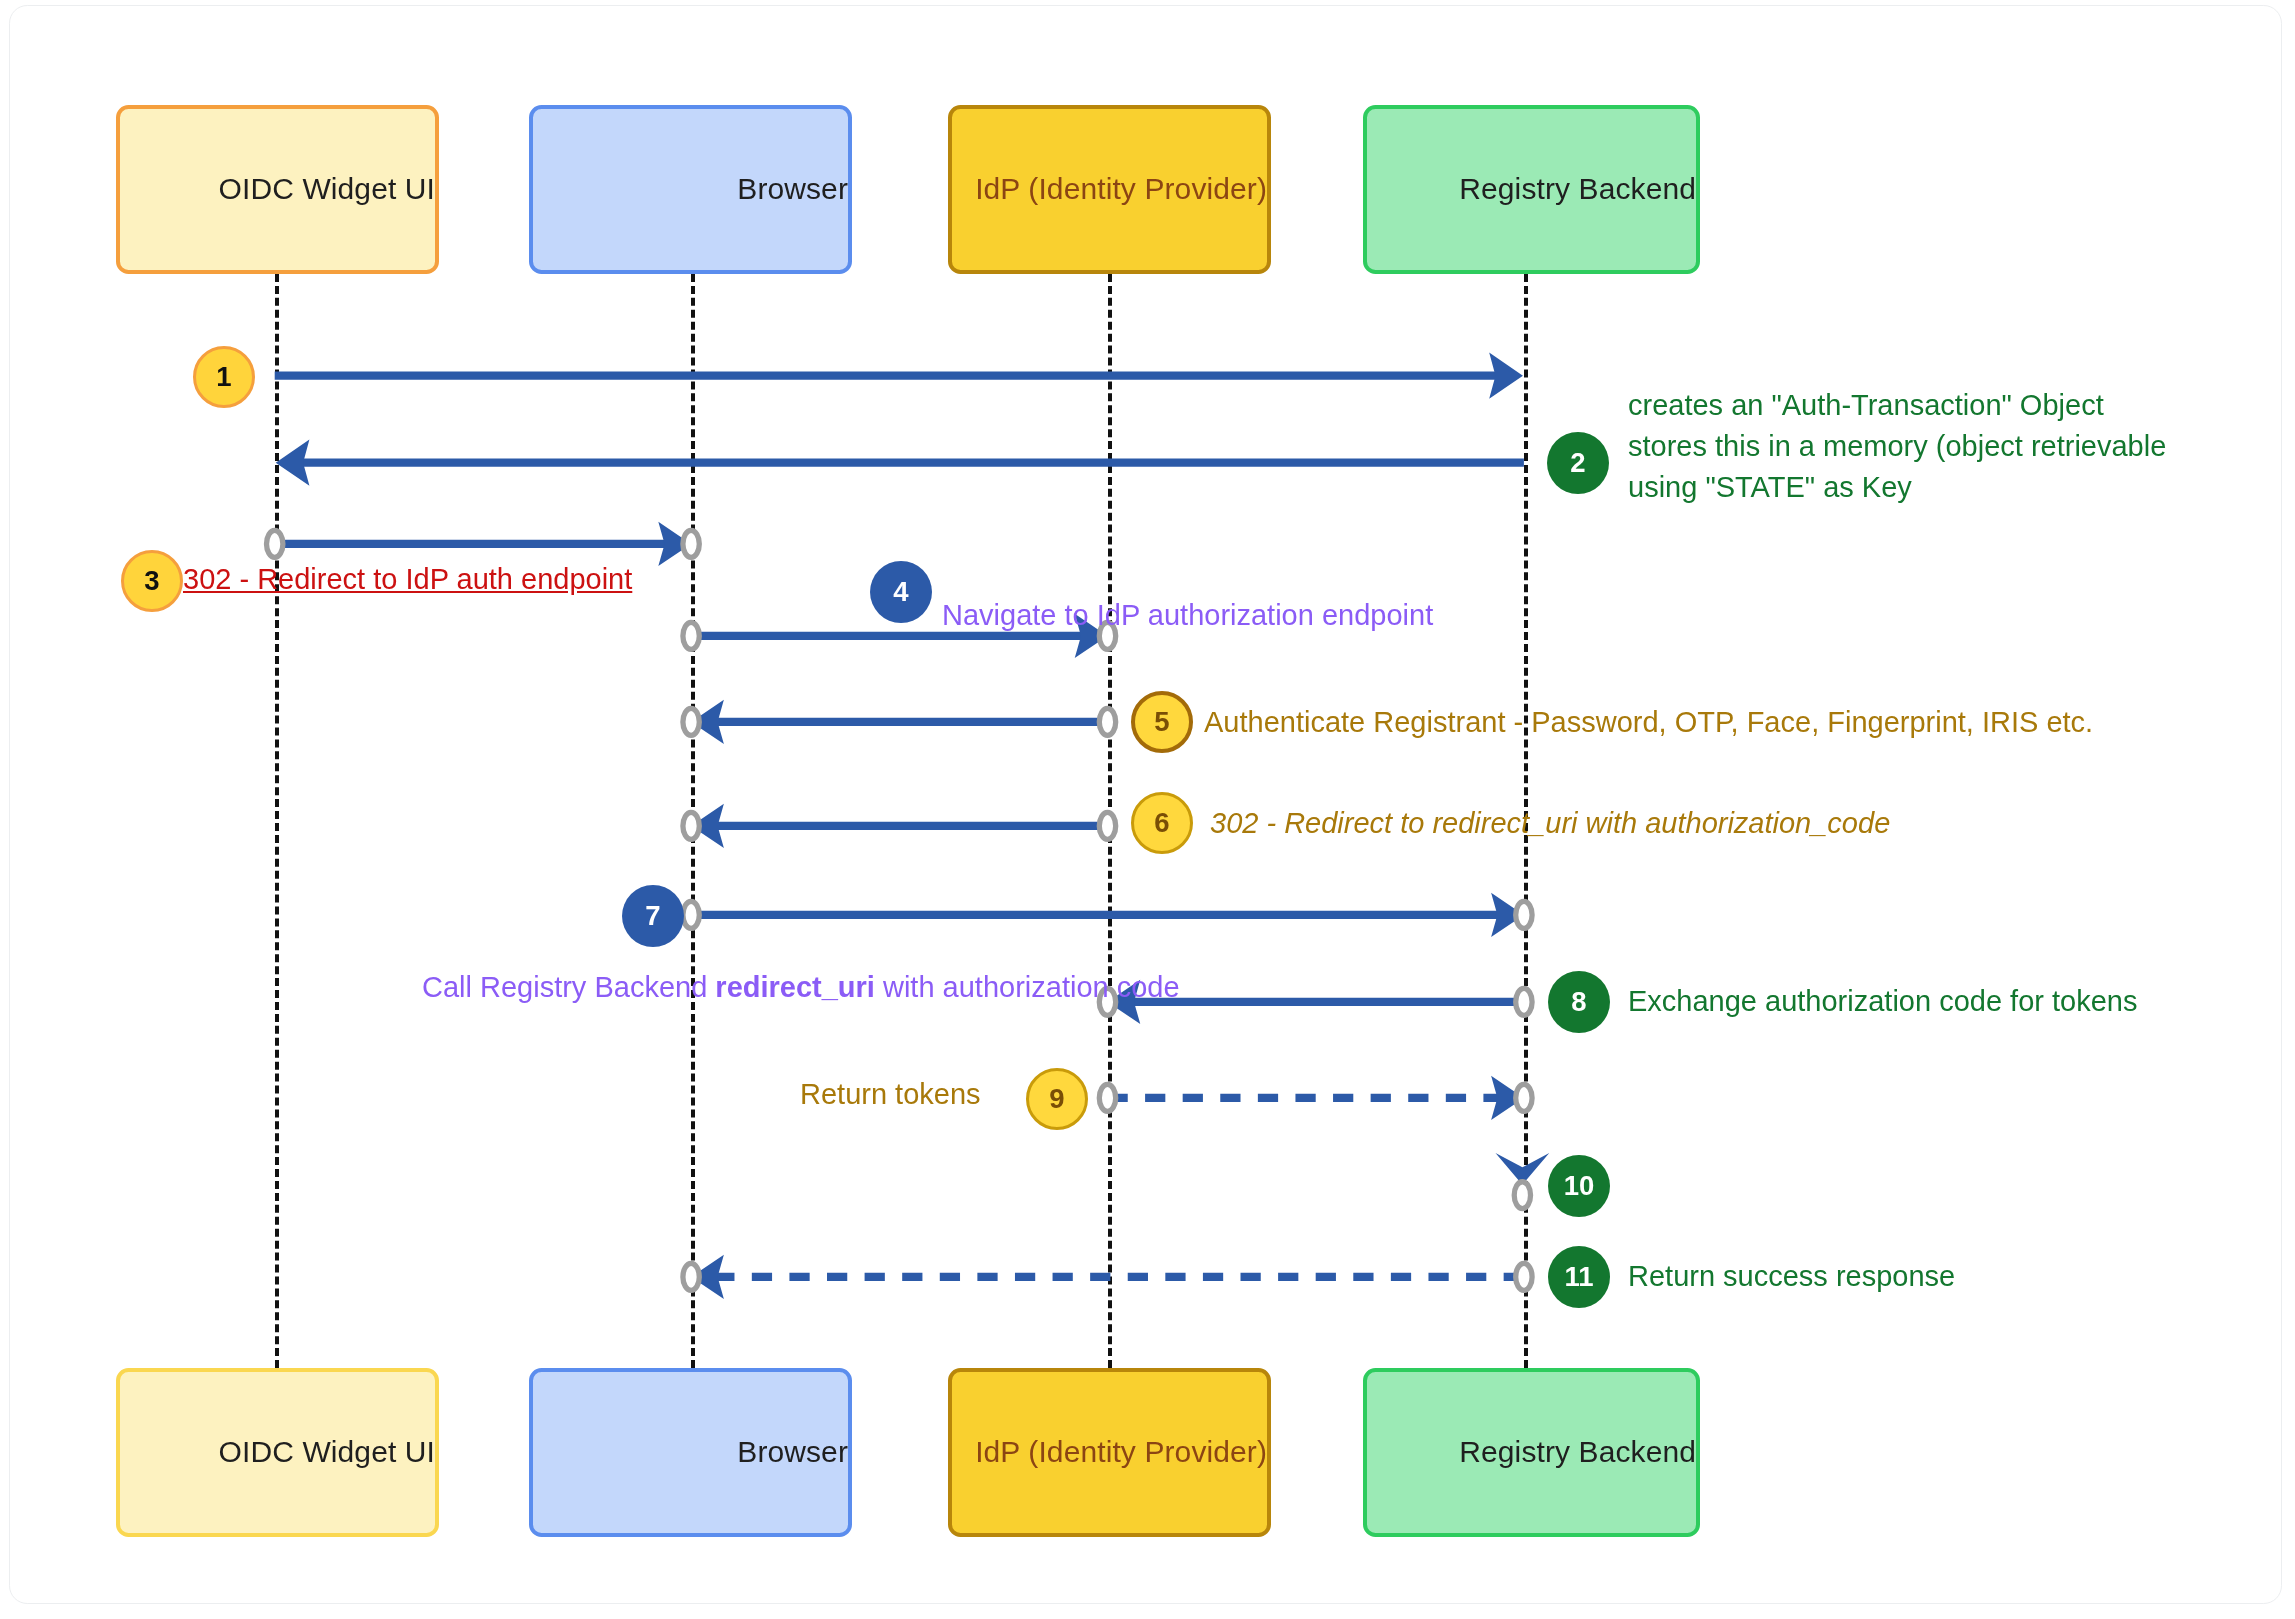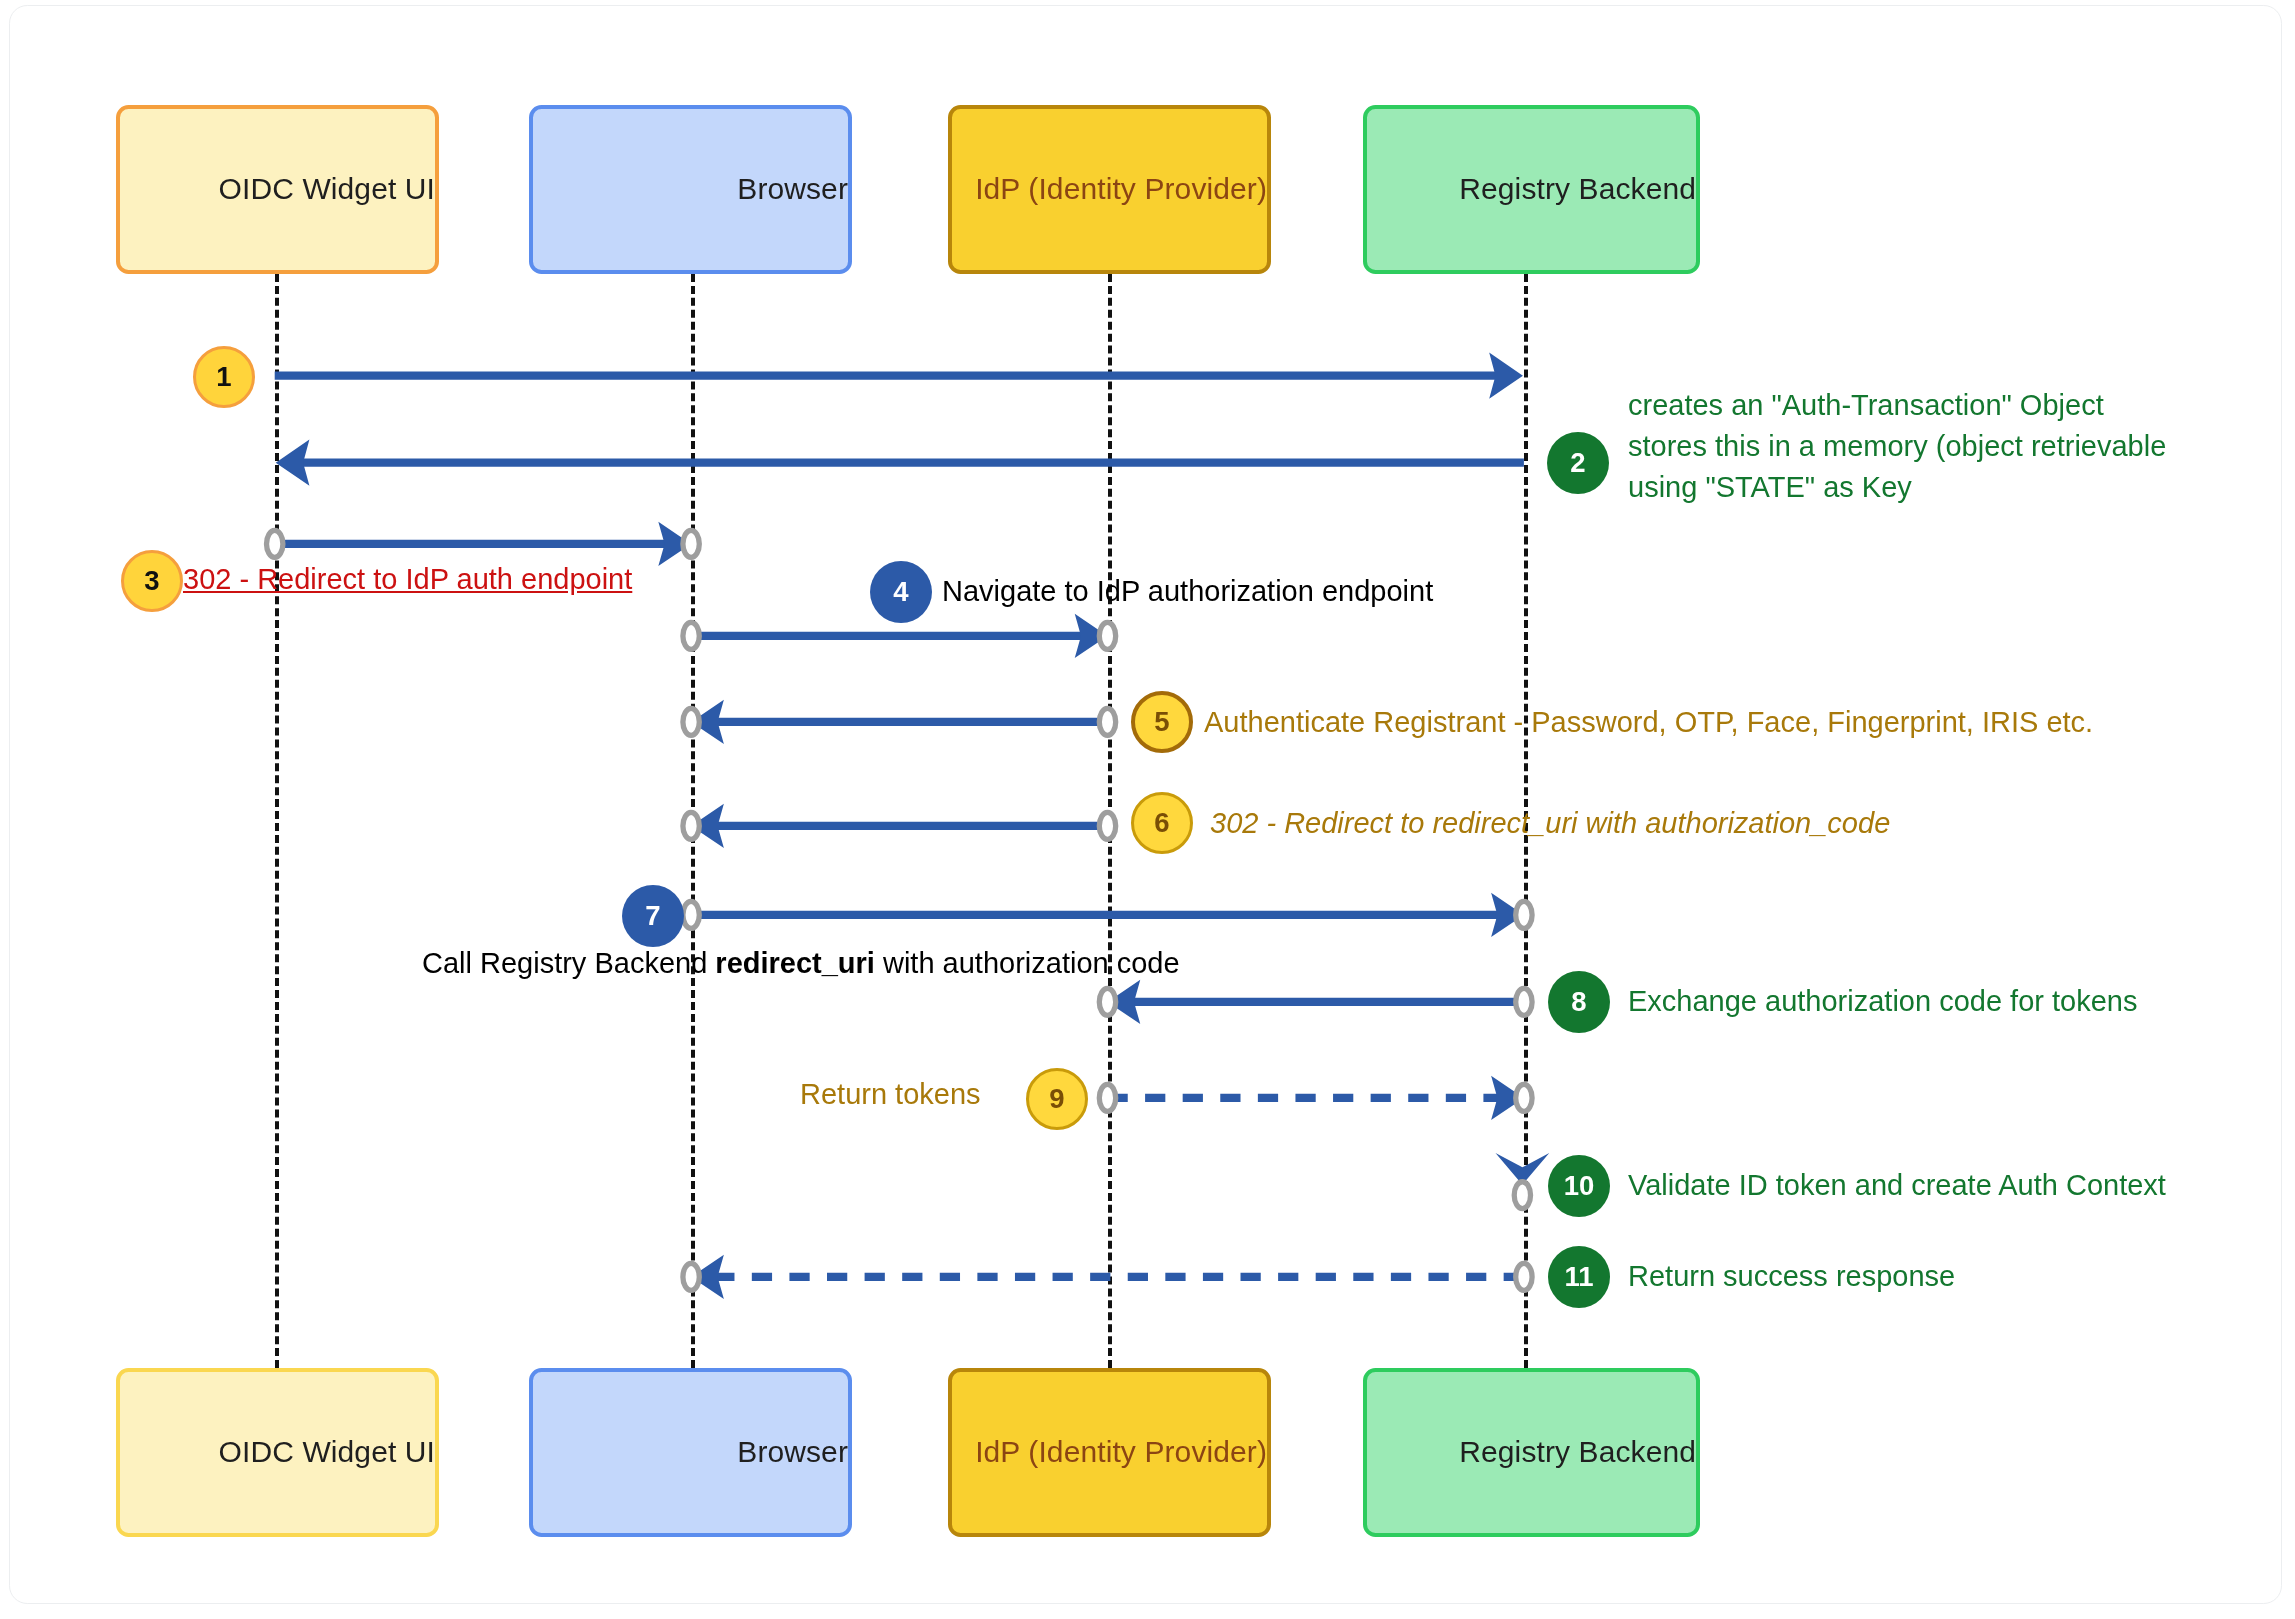--- a/index.html
+++ b/index.html
@@ -96,21 +96,21 @@
 
   
   .msg {
     position: absolute;
     font-size: 29px;
     line-height: 1.0;
     white-space: nowrap;
     z-index: 30;
   }
   .msg.red   { color: #cc1111; }
-  .msg.blue  { color: #000000; }
+  .msg.blue  { color: #8b5cf6; margin-top: 24px; }
   .msg.green { color: #13772f; }
   .msg.gold  { color: #a8790a; text-align: center; }
   .msg .bold { font-weight: 700; }
 
   .msg-block {
     position: absolute;
     font-size: 29px;
     line-height: 1.42;
     color: #13772f;
     white-space: nowrap;
@@ -230,21 +230,20 @@
       <polygon points="3162,68 3094,22 3107,68 3094,114" fill="#2c5aa8"></polygon>
       <ellipse cx="2298" cy="68" rx="17" ry="28" fill="#ffffff" stroke="#9e9e9e" stroke-width="11"></ellipse>
       <ellipse cx="3162" cy="68" rx="17" ry="28" fill="#ffffff" stroke="#9e9e9e" stroke-width="11"></ellipse>
     </svg>
 
     <svg class="arrow-svg" style="left:0px;top:1128px;width:2295px;height:96px;" viewBox="0 0 4762 200" width="2295" height="96">
       <polygon points="3162,118 3106,52 3162,82 3218,52" fill="#2c5aa8"></polygon>
       <ellipse cx="3162" cy="140" rx="17" ry="28" fill="#ffffff" stroke="#9e9e9e" stroke-width="11"></ellipse>
     </svg>
     <div class="badge green" style="left:1548px;top:1155px;width:62px;height:62px;">10</div>
-    <div class="msg green" style="left:1628px;top:1171px;">Validate ID token and create Auth Context</div>
 
     <svg class="arrow-svg" style="left:0px;top:1244px;width:2295px;height:87px;" viewBox="0 0 4762 180" width="2295" height="87">
       <line x1="3162" y1="68" x2="1472" y2="68" stroke="#2c5aa8" stroke-width="17" stroke-dasharray="42 36"></line>
       <polygon points="1434,68 1502,22 1489,68 1502,114" fill="#2c5aa8"></polygon>
       <ellipse cx="1434" cy="68" rx="17" ry="28" fill="#ffffff" stroke="#9e9e9e" stroke-width="11"></ellipse>
       <ellipse cx="3162" cy="68" rx="17" ry="28" fill="#ffffff" stroke="#9e9e9e" stroke-width="11"></ellipse>
     </svg>
     <div class="badge green" style="left:1548px;top:1246px;width:62px;height:62px;">11</div>
     <div class="msg green" style="left:1628px;top:1262px;">Return success response</div>
 

